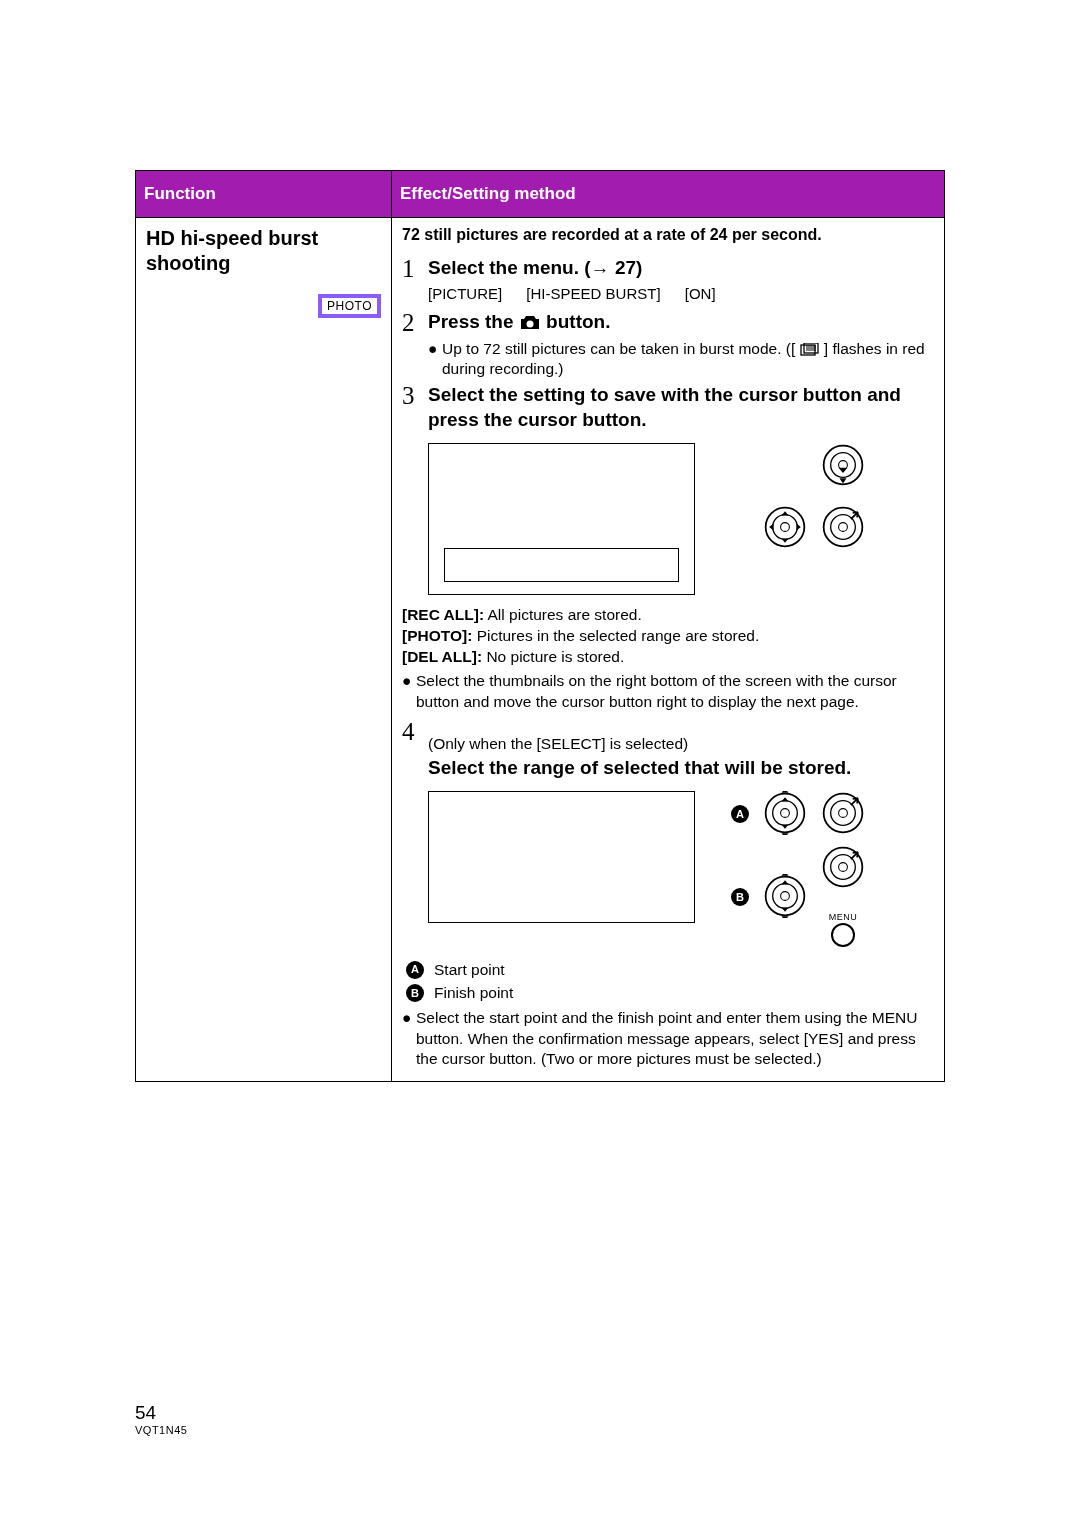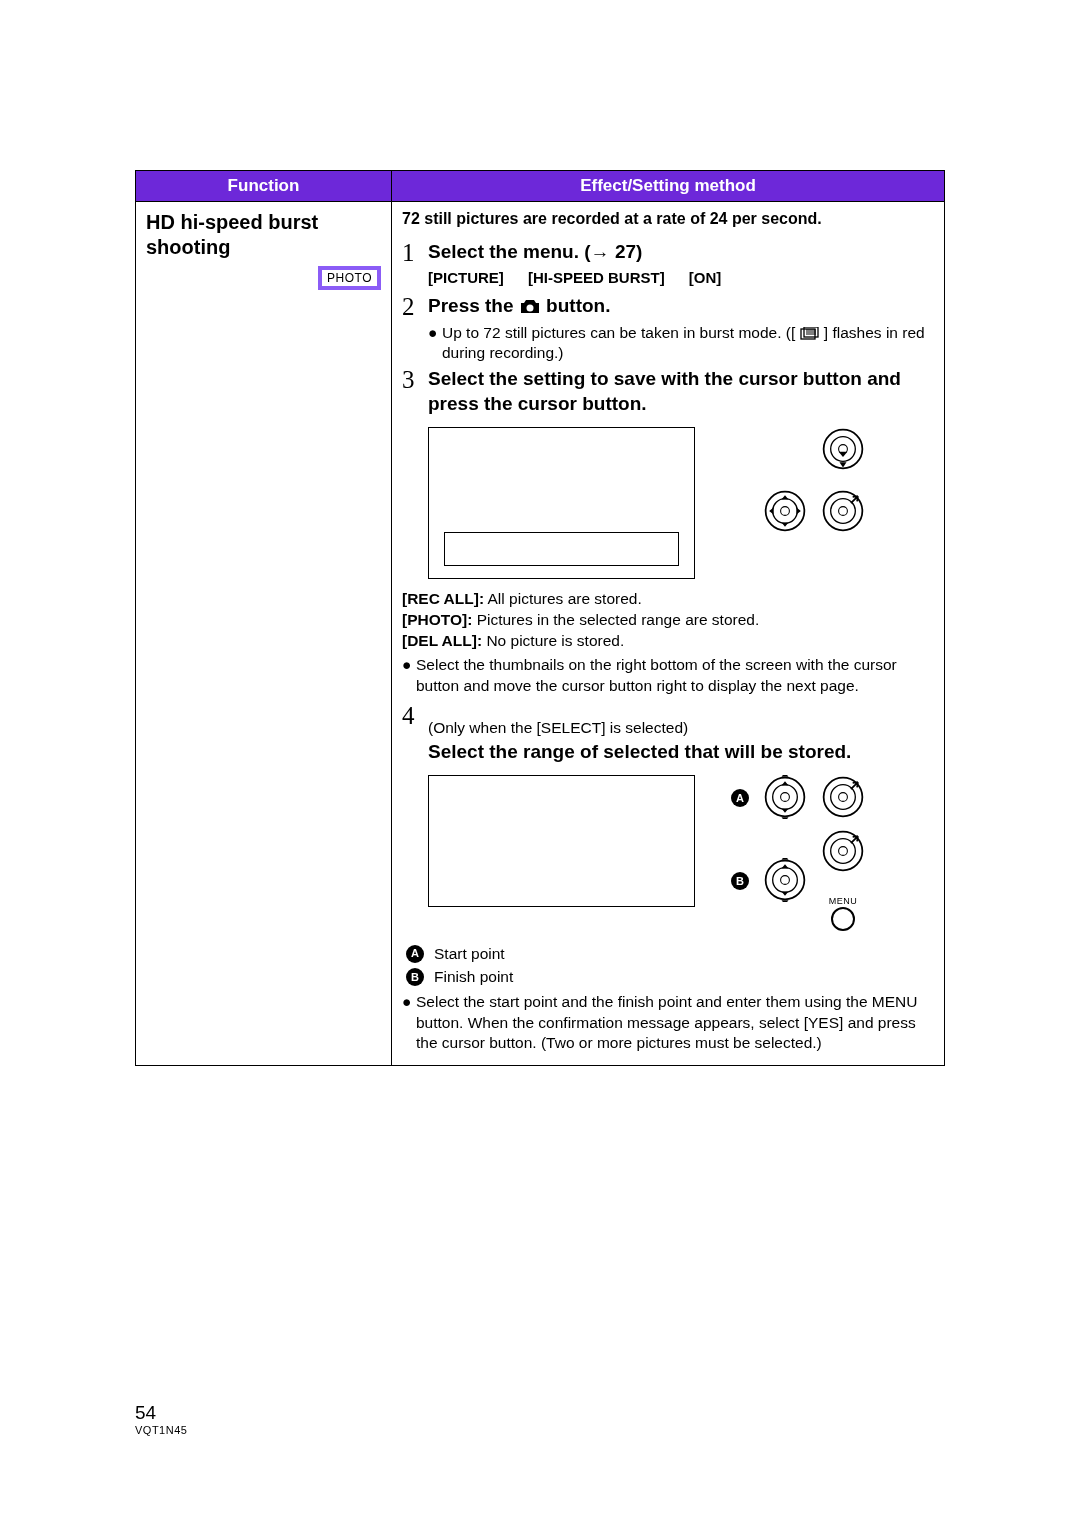--- a/index.html
+++ b/index.html
@@ -13,40 +13,40 @@
     }
     .page {
       padding: 170px 135px 0 135px;
     }
     table.main {
       width: 100%;
       border-collapse: collapse;
       font-size: 17px;
     }
     table.main th {
-      background: #6d28d9;
+      background: #a21caf;
       color: #fff;
       font-weight: bold;
-      text-align: center;
-      padding: 5px 8px;
+      text-align: left;
+      padding: 13px 8px;
       border: 1px solid #000;
     }
     table.main td {
       border: 1px solid #000;
       vertical-align: top;
       padding: 8px 10px;
     }
     .func-col {
       width: 235px;
     }
     .func-title {
       font-weight: bold;
       font-size: 20px;
       line-height: 1.25;
-      margin-bottom: 6px;
+      margin-bottom: 18px;
     }
     .photo-tag {
       border: 4px solid #8b5cf6;
       display: inline-block;
       font-size: 12px;
       padding: 1px 5px;
       float: right;
       letter-spacing: 0.5px;
     }
     .lead {
@@ -71,21 +71,21 @@
     }
     .step-title {
       font-weight: bold;
       font-size: 19px;
       line-height: 1.3;
     }
     .arrow {
       font-weight: bold;
     }
     .menu-path {
-      font-weight: bold;
+      font-weight: normal;
       font-size: 15px;
       margin: 4px 0 8px 26px;
     }
     .menu-path span {
       margin-right: 20px;
     }
     .inline-icon {
       display: inline-block;
       vertical-align: middle;
     }

